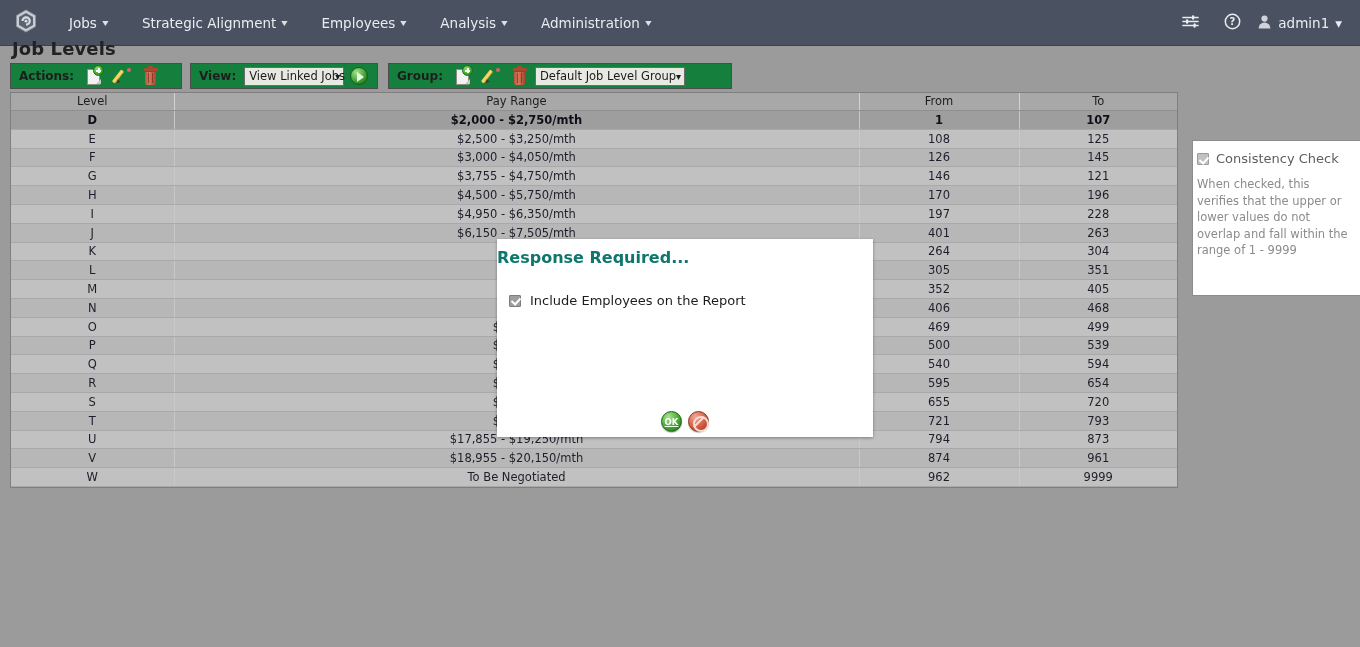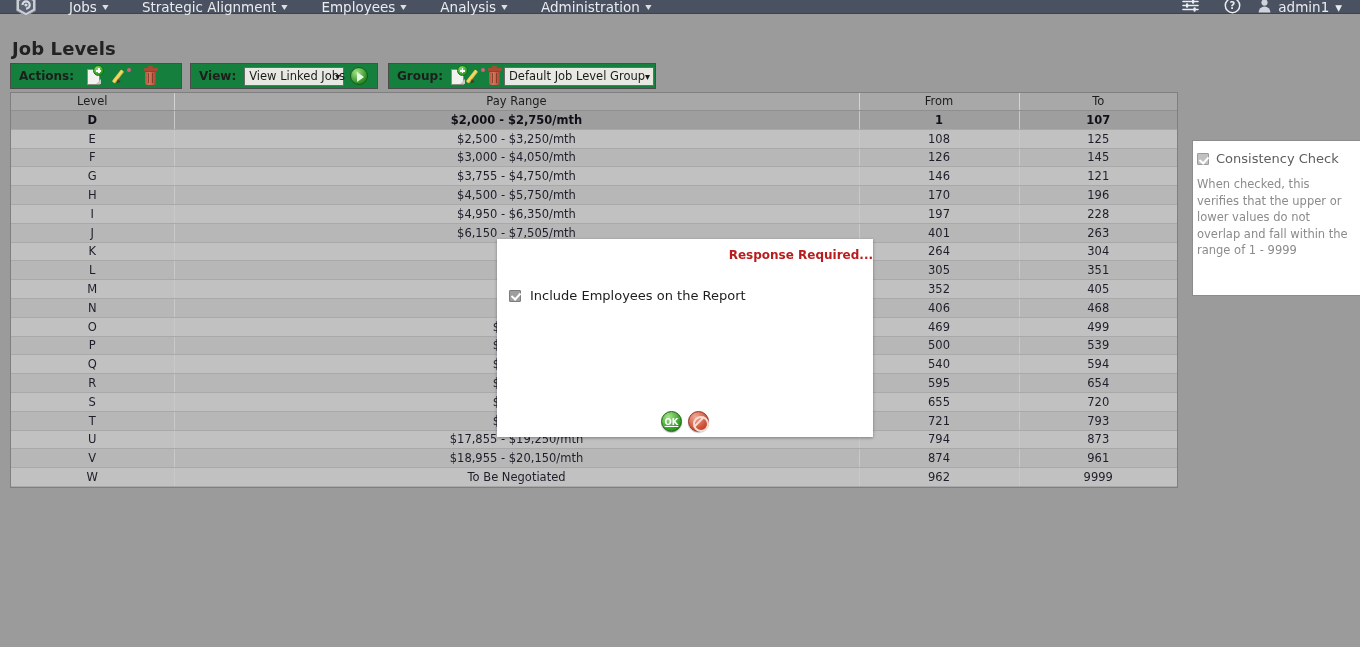--- a/index.html
+++ b/index.html
@@ -8,21 +8,21 @@
     margin: 0; padding: 0;
     width: 1360px; height: 647px;
     overflow: hidden;
     font-family: "DejaVu Sans", "Liberation Sans", sans-serif;
     background: #9b9b9b;
   }
 
   
   #topnav {
     position: absolute; left: 0; top: 0;
-    width: 1360px; height: 14px;
+    width: 1360px; height: 46px;
     background: #4a5160;
     display: flex; align-items: center;
     color: #e9ecf0;
     font-size: 13.5px;
     border-bottom: 1px solid #3c4250;
   }
   #logo-wrap {
     width: 52px; height: 30px;
     display: flex; align-items: center; justify-content: center;
   }
@@ -69,21 +69,21 @@
     display: flex; align-items: center;
     padding: 0 4px;
     gap: 2px;
   }
   .tbar-label {
     font-size: 12px; font-weight: bold; color: #1d1d1d;
     padding: 0 6px 0 4px; white-space: nowrap;
   }
   #tbar-actions { left: 10px; width: 172px; }
   #tbar-view    { left: 190px; width: 188px; }
-  #tbar-group   { left: 388px; width: 268px; }
+  #tbar-group   { left: 388px; width: 344px; }
 
   .ibtn {
     width: 26px; height: 22px;
     display: flex; align-items: center; justify-content: center;
     cursor: pointer;
   }
   
   .ico-newdoc { position: relative; width: 15px; height: 18px; }
   .ico-newdoc .page {
     position: absolute; left: 0; top: 2px;
@@ -283,23 +283,23 @@
   }
 
   
   #modal {
     position: absolute; left: 497px; top: 239px;
     width: 376px; height: 198px;
     background: #ffffff;
     box-shadow: 0 1px 3px rgba(0,0,0,.35);
   }
   #modal-title {
-    text-align: right;
-    font-size: 12px; font-weight: bold;
-    color: #b91c1c;
+    text-align: left;
+    font-size: 16px; font-weight: bold;
+    color: #0f766e;
     margin-top: 9px;
   }
   #modal-body { margin: 26px 0 0 12px; }
   .modal-chk-row { display: flex; align-items: center; gap: 9px; }
   .mchk {
     width: 12px; height: 12px; flex: 0 0 12px;
     background: #9e9e9e;
     border: 1px solid #7d7d7d;
     position: relative; border-radius: 1px;
   }

